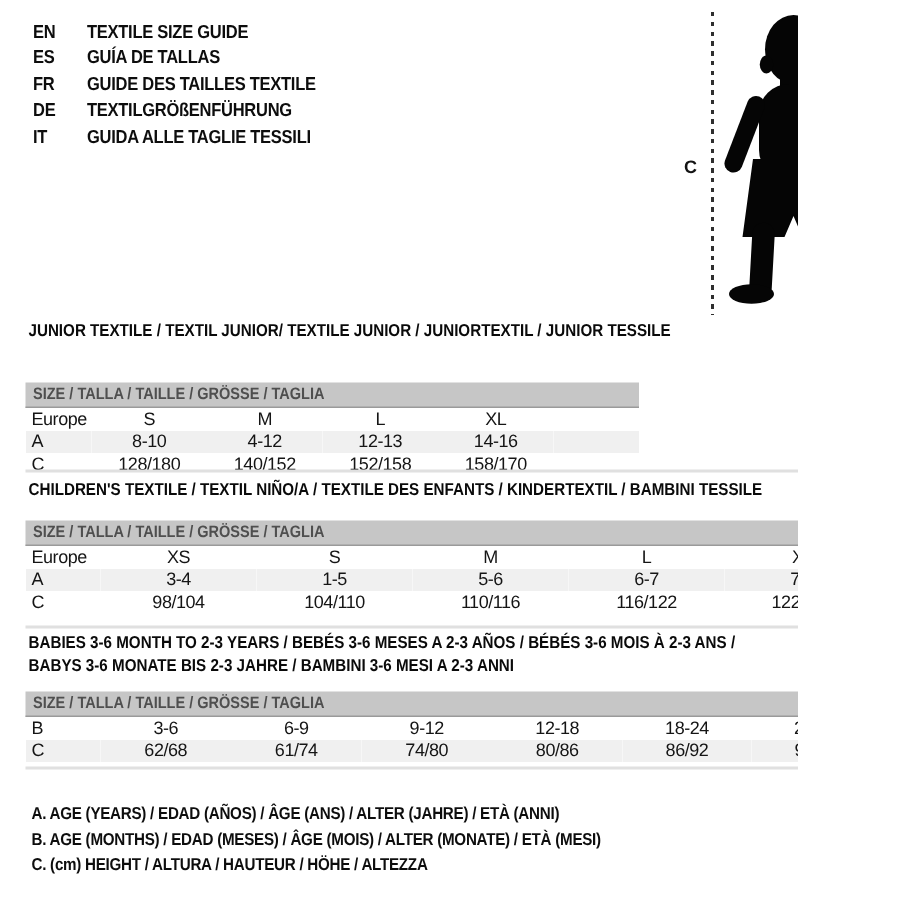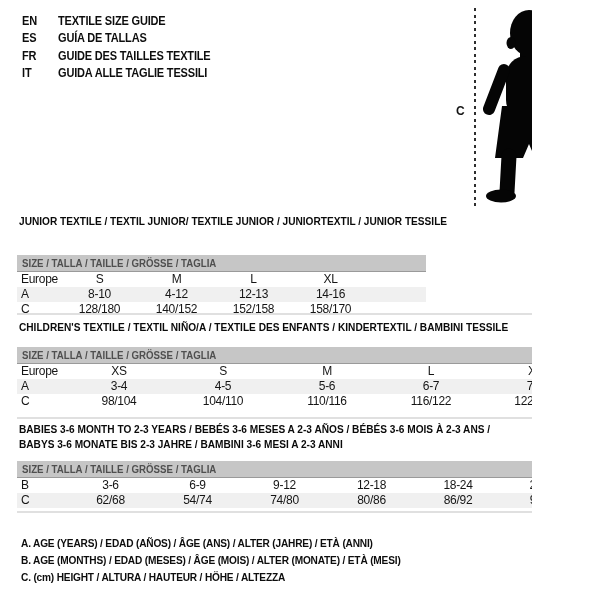--- a/index.html
+++ b/index.html
@@ -58,20 +58,24 @@
       <span class="lang-code"><span class="condensed">EN</span></span>
       <span class="condensed">TEXTILE SIZE GUIDE</span>
     </div>
     <div class="lang-row">
       <span class="lang-code"><span class="condensed">ES</span></span>
       <span class="condensed">GUÍA DE TALLAS</span>
     </div>
     <div class="lang-row">
       <span class="lang-code"><span class="condensed">FR</span></span>
       <span class="condensed">GUIDE DES TAILLES TEXTILE</span>
+    </div>
+    <div class="lang-row">
+      <span class="lang-code"><span class="condensed">DE</span></span>
+      <span class="condensed">TEXTILGRÖßENFÜHRUNG</span>
     </div>
     <div class="lang-row">
       <span class="lang-code"><span class="condensed">IT</span></span>
       <span class="condensed">GUIDA ALLE TAGLIE TESSILI</span>
     </div>
   </div>
 
   <div class="figure">
     <span class="c-label">C</span>
     <div class="dotline"></div>
@@ -160,21 +164,21 @@
           <td class="lbl">Europe</td>
           <td>XS</td>
           <td>S</td>
           <td>M</td>
           <td>L</td>
           <td>XL</td>
         </tr>
         <tr class="alt">
           <td class="lbl">A</td>
           <td>3-4</td>
-          <td>4-5</td>
+          <td>1-5</td>
           <td>5-6</td>
           <td>6-7</td>
           <td>7-8</td>
         </tr>
         <tr>
           <td class="lbl">C</td>
           <td>98/104</td>
           <td>104/110</td>
           <td>110/116</td>
           <td>116/122</td>
@@ -209,21 +213,21 @@
           <td>3-6</td>
           <td>6-9</td>
           <td>9-12</td>
           <td>12-18</td>
           <td>18-24</td>
           <td>24-36</td>
         </tr>
         <tr class="alt">
           <td class="lbl">C</td>
           <td>62/68</td>
-          <td>54/74</td>
+          <td>61/74</td>
           <td>74/80</td>
           <td>80/86</td>
           <td>86/92</td>
           <td>92/98</td>
         </tr>
       </tbody>
     </table>
   </div>
   <div class="sep sep3"></div>
 

